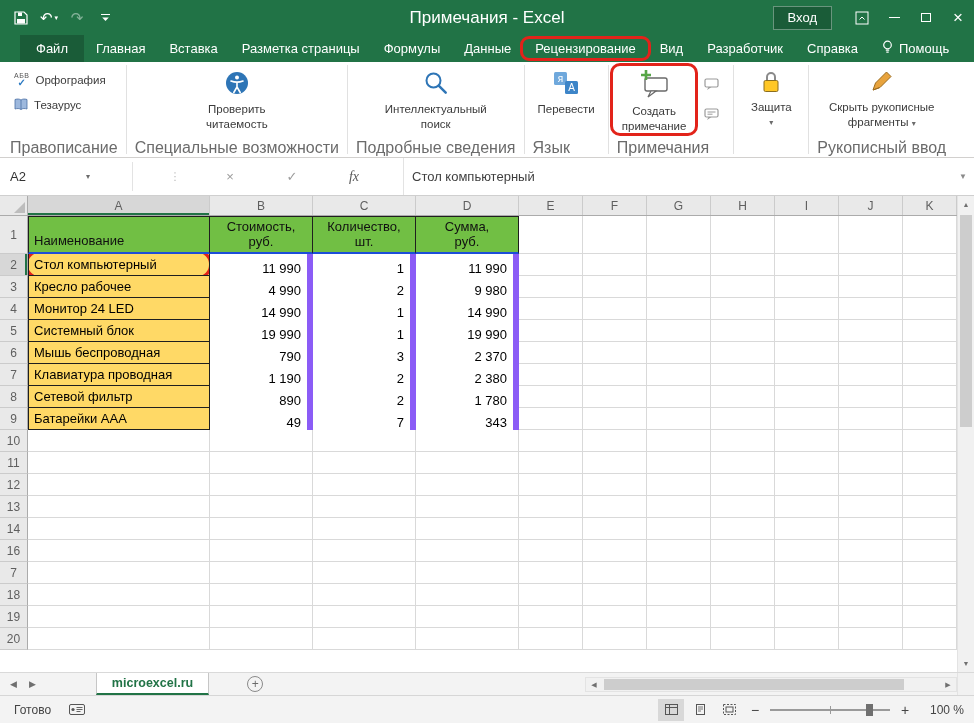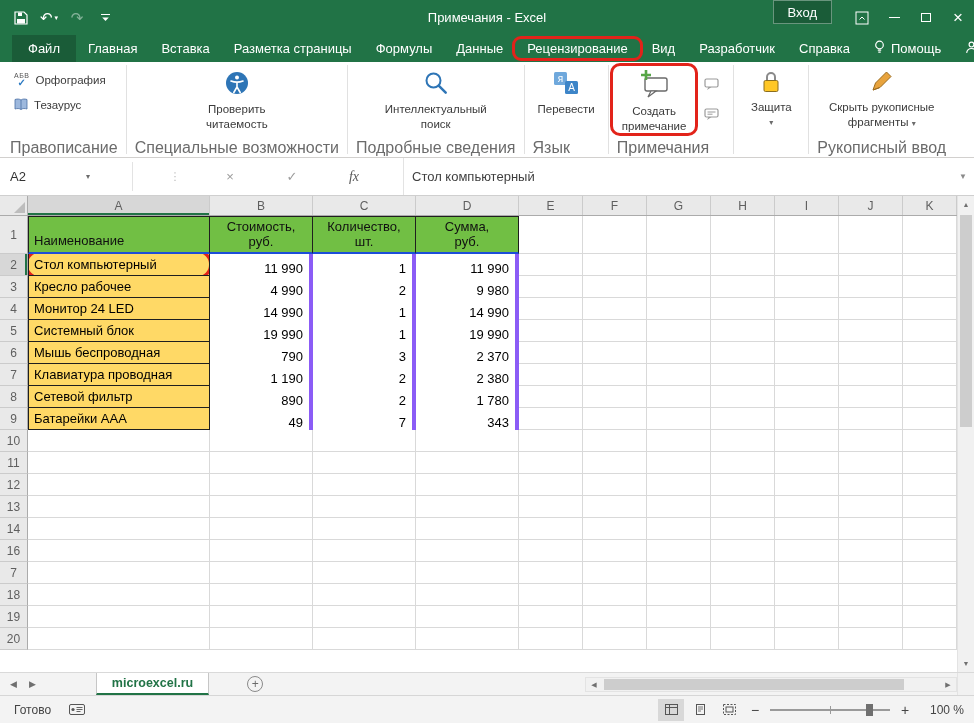--- a/index.html
+++ b/index.html
@@ -13,30 +13,30 @@
   html,body{width:974px;height:723px;overflow:hidden;}
   body{font-family:"Liberation Sans",sans-serif;background:#fff;}
   .app{width:974px;height:723px;display:flex;flex-direction:column;position:relative;}
 
   
   .titlebar{flex:0 0 35px;background:var(--excel-green);display:flex;align-items:center;color:#fff;position:relative;}
   .qat{display:flex;align-items:center;padding-left:8px;gap:2px;z-index:1;}
   .tb-btn{min-width:26px;height:28px;display:flex;align-items:center;justify-content:center;font-size:15px;color:#fff;}
   .tb-btn .mini{font-size:7px;margin-left:2px;}
   .dim{opacity:.45;}
-  .win-title{position:absolute;left:0;right:0;text-align:center;font-size:13px;pointer-events:none;}
-  .tb-right{margin-left:auto;display:flex;height:100%;z-index:1;padding-left:10px;}
+  .win-title{position:absolute;left:0;right:0;text-align:center;font-size:17px;pointer-events:none;}
+  .tb-right{margin-left:auto;display:flex;align-items:center;height:100%;z-index:1;padding-left:10px;}
   .signin{height:24px;display:flex;align-items:center;padding:0 14px;background:var(--excel-green-dark);border:1px solid rgba(255,255,255,.35);font-size:13px;margin-right:14px;}
   .win-ctl{width:32px;height:35px;display:flex;align-items:center;justify-content:center;}
   .min-ic{display:block;width:11px;border-top:1px solid #fff;}
   .max-ic{display:block;width:10px;height:9px;border:1px solid #fff;}
   .close-ic{font-size:17px;line-height:1;}
 
   
-  .tabbar{flex:0 0 27px;background:var(--excel-green);display:flex;align-items:stretch;color:#fff;font-size:13px;padding-left:12px;}
+  .tabbar{flex:0 0 27px;background:var(--excel-green);display:flex;align-items:stretch;color:#fff;font-size:13px;padding-left:20px;}
   .tab{display:flex;align-items:center;padding:0 12px;position:relative;white-space:nowrap;}
   .file-tab{background:var(--excel-green-dark);padding:0 16px;}
   .tab-spacer{flex:1;}
   .tab-iconed{gap:6px;}
   .annotated-tab::after{content:"";position:absolute;inset:1px -3px;border:3px solid var(--annotation-red);border-radius:9px;pointer-events:none;}
 
   
   .ribbon{flex:0 0 96px;background:#fff;border-bottom:1px solid #D2D0CE;display:flex;align-items:stretch;padding:0 2px;}
   .rgroup{display:flex;flex-direction:column;}
   .rgroup-body{flex:1;display:flex;align-items:flex-start;justify-content:center;padding:3px 5px 0;}
@@ -80,21 +80,21 @@
   .rhead{width:28px;flex:0 0 28px;display:flex;align-items:center;justify-content:center;font-size:12px;color:#5f5f5f;background:#E9E9E9;border-right:1px solid #ABABAB;border-bottom:1px solid #CBCBCB;}
   .sel-row{background:#D7D7D7;box-shadow:inset -2px 0 0 var(--excel-green);}
   .cell{display:flex;align-items:center;font-size:13px;color:#000;background:#fff;border-right:1px solid #D9D9D9;border-bottom:1px solid #D9D9D9;overflow:hidden;white-space:nowrap;}
   .w-a{width:182px;flex:0 0 182px;}
   .w-b{width:103px;flex:0 0 103px;}
   .w-s{width:64px;flex:0 0 64px;}
   .w-k{width:54px;flex:0 0 54px;}
   .thead{background:var(--table-header-green);font-weight:400;justify-content:center;text-align:center;white-space:pre-line;line-height:1.15;color:#111;border-top:1px solid #1f1f1f;border-right:1px solid #1f1f1f;border-bottom:2px solid #1d4ed8;}
   .thead-a{justify-content:flex-start;align-items:flex-end;padding:3px 5px;text-align:left;border-left:1px solid #1f1f1f;}
   .cola{background:var(--col-a-yellow);padding:0 5px;border-left:1px solid #1f1f1f;border-right:1px solid #1f1f1f;border-bottom:1px solid #1f1f1f;}
-  .num{justify-content:flex-end;padding:14px 6px;border-right:4px solid #8b5cf6;border-bottom:1px solid #1f1f1f;}
+  .num{justify-content:flex-end;padding:14px 6px;border-right:6px solid #8b5cf6;border-bottom:1px solid #1f1f1f;}
   .annotated-cell{position:relative;z-index:5;}
   .annotated-cell::after{content:"";position:absolute;left:-4px;right:-3px;top:-4px;bottom:-4px;border:3px solid var(--annotation-red);border-radius:14px;pointer-events:none;}
 
   
   .v-scroll{flex:0 0 17px;background:#F1F1F1;border-left:1px solid #E3E3E3;display:flex;flex-direction:column;position:relative;}
   .vs-arrow{height:17px;display:flex;align-items:center;justify-content:center;font-size:7px;color:#707070;}
   .vs-arrow.bottom{margin-top:auto;}
   .vs-thumb{position:absolute;top:19px;left:2px;right:2px;height:212px;background:#CDCDCD;}
 
   

